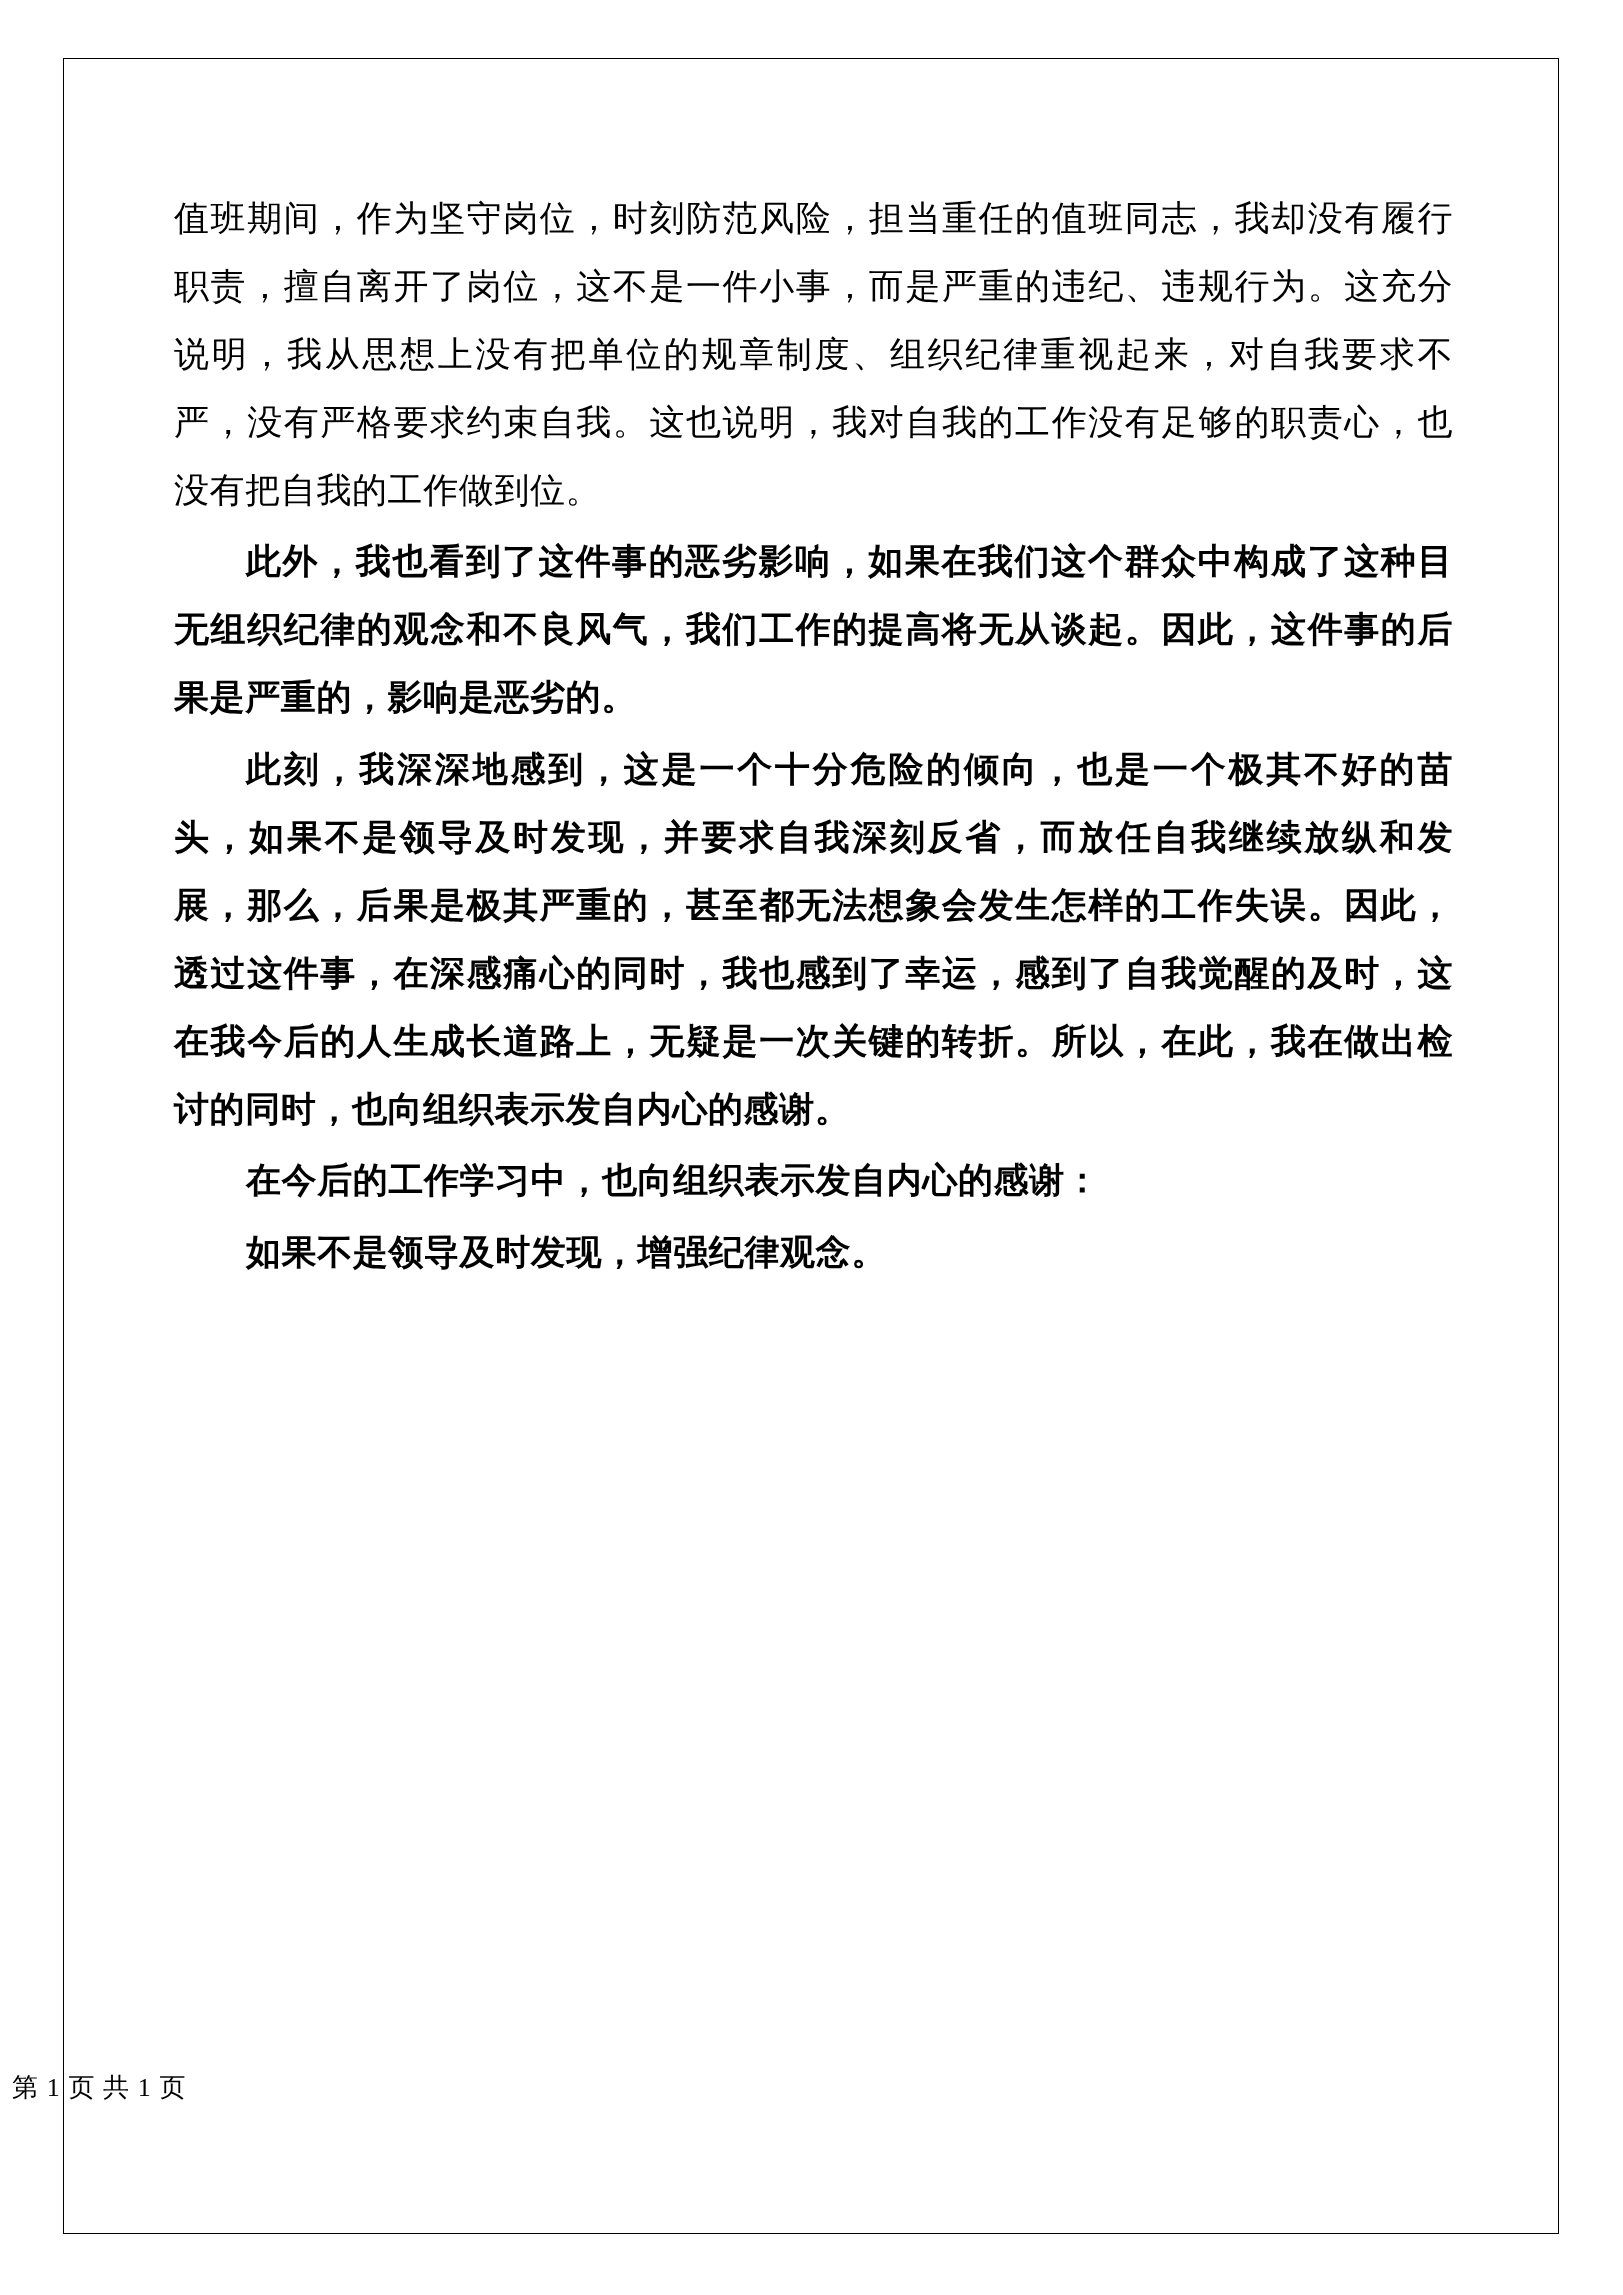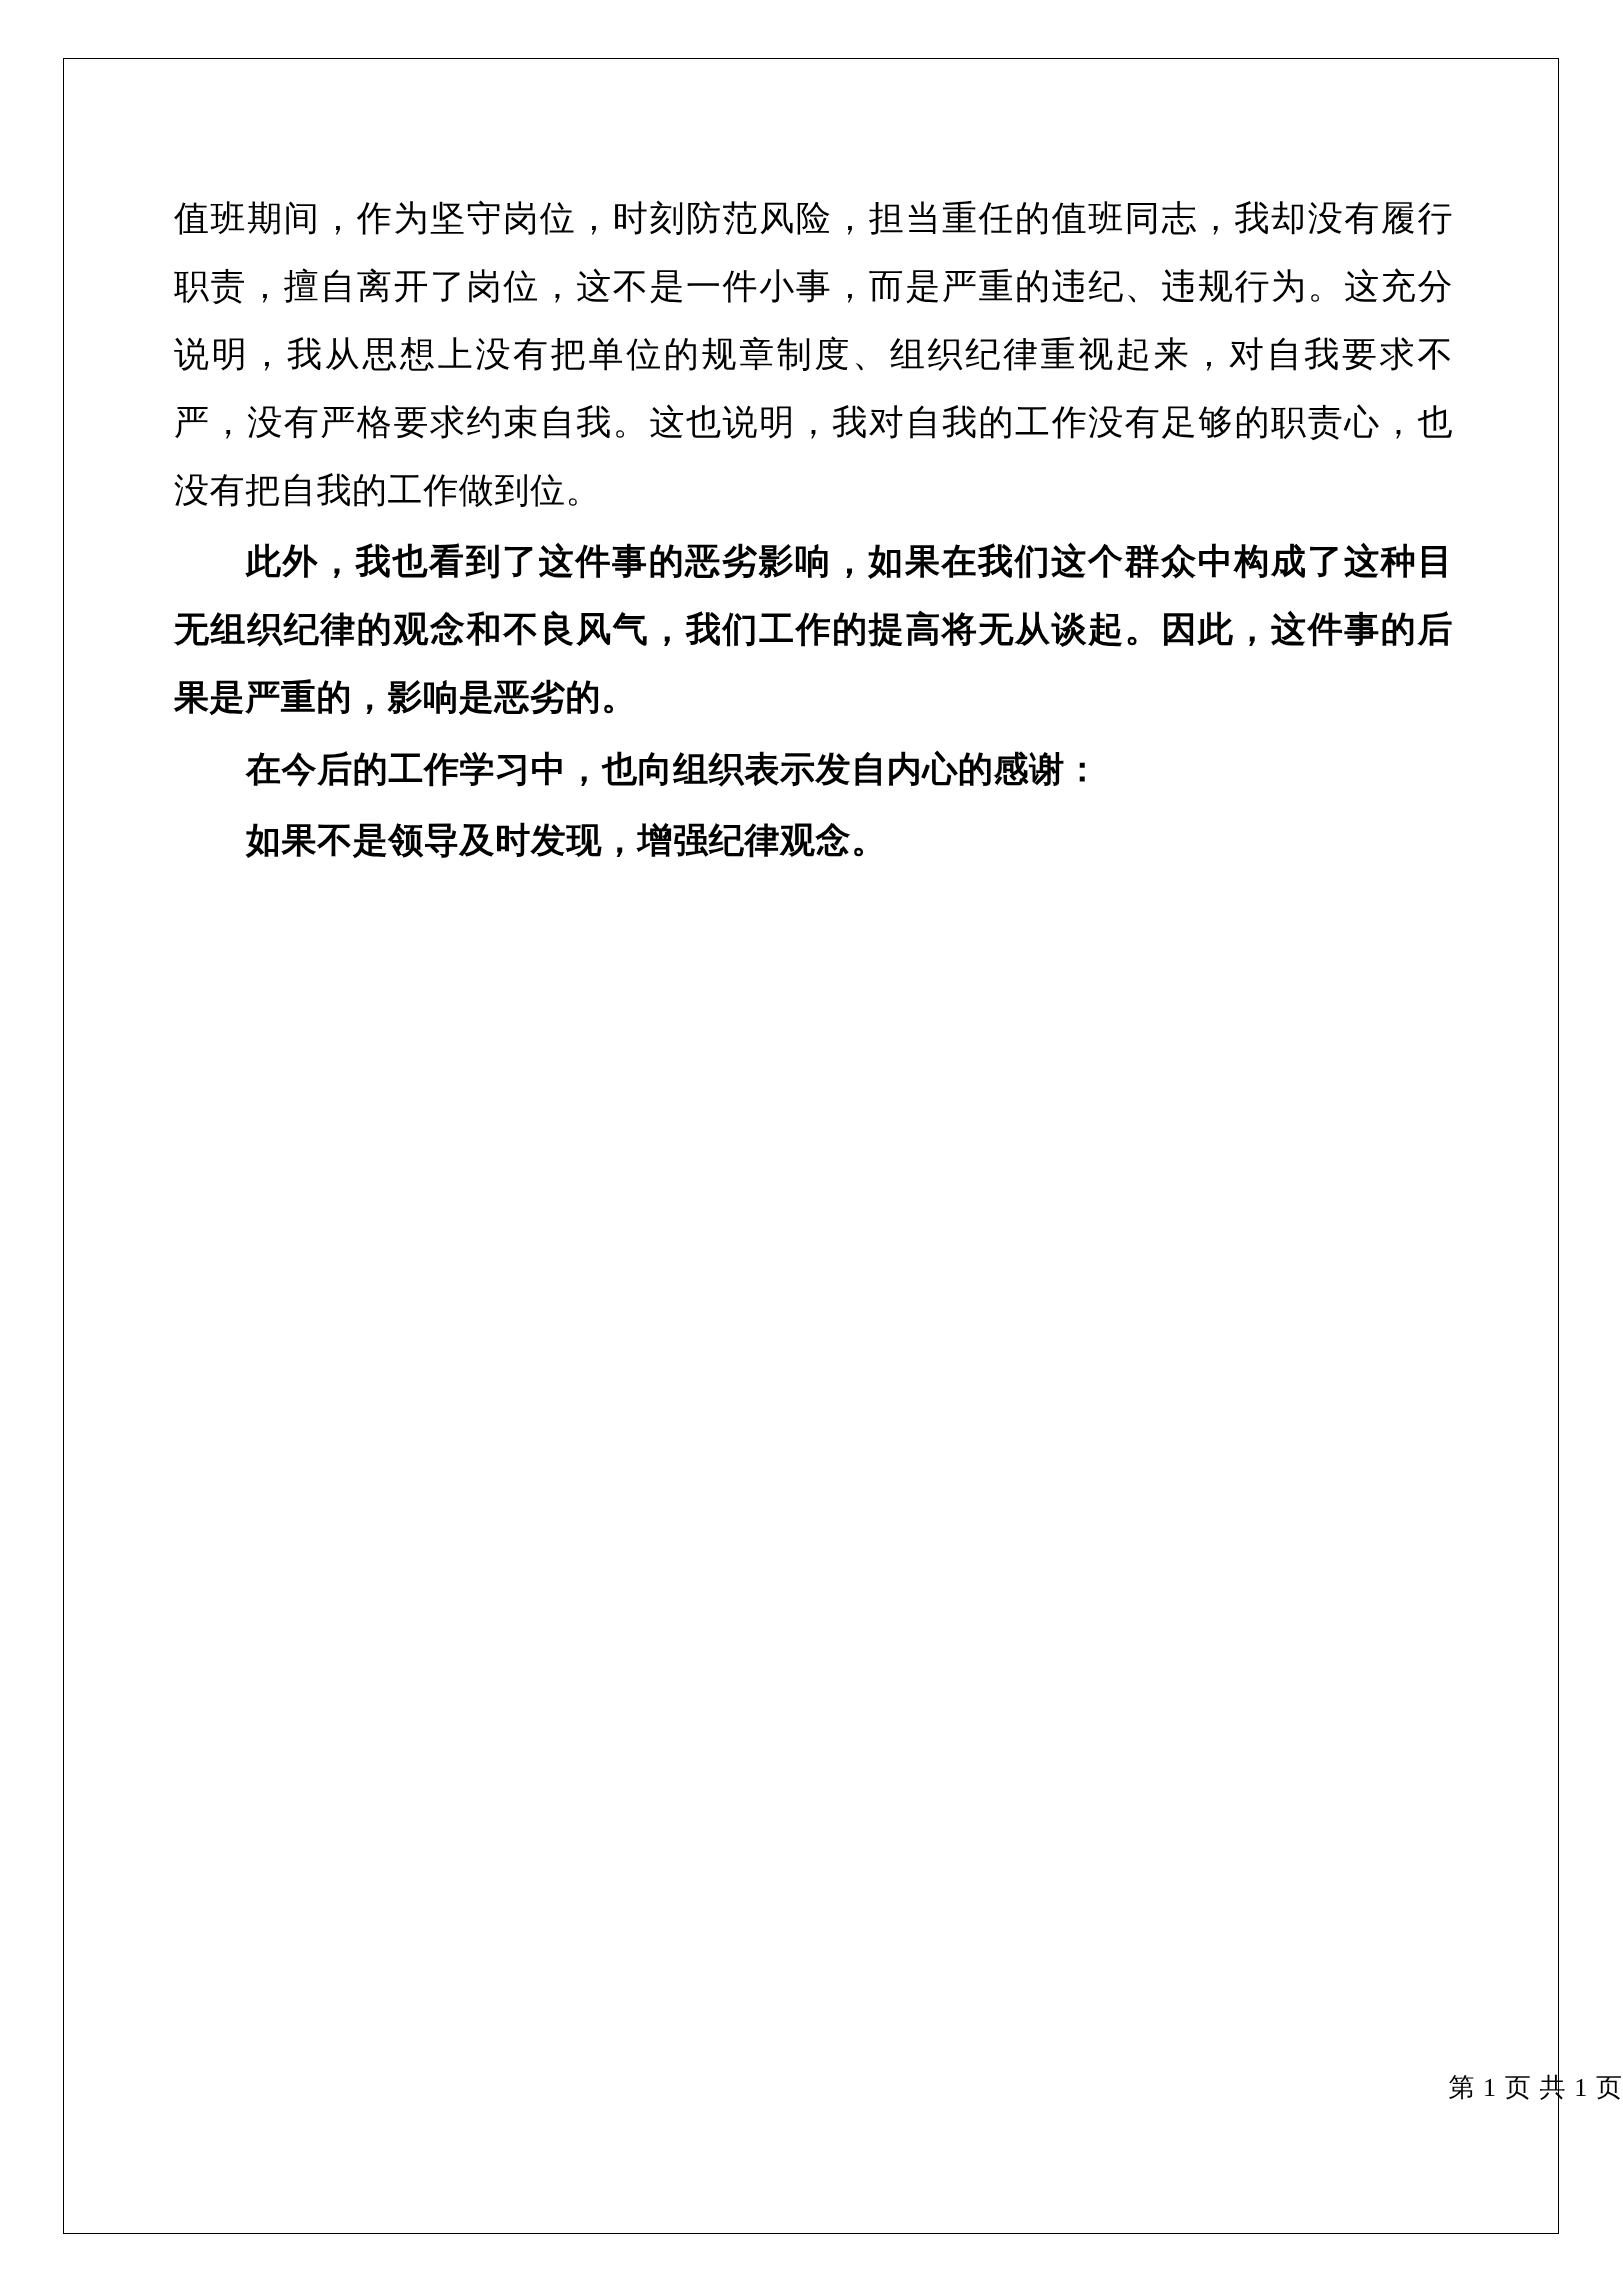--- a/index.html
+++ b/index.html
@@ -48,41 +48,42 @@
     font-family: "Liberation Serif", "DejaVu Serif", serif;
     text-indent: 0;
     white-space: normal;
   }
   p.indent {
     text-indent: 72px;
     font-weight: bold;
   }
   .footer {
     position: absolute;
-    left: 0;
+    left: 12px;
     right: 0;
     top: 2075px;
-    text-align: right;
+    text-align: left;
     font-size: 26px;
     line-height: 26px;
     color: #000000;
     font-family: "Liberation Serif", "DejaVu Serif", serif;
     letter-spacing: 1.1px;
   }
 </style>
 </head>
 <body>
 
 <div class="page">
 
   <div class="page-border"></div>
 
   <div class="content">
     <p class="para">值班期间，作为坚守岗位，时刻防范风险，担当重任的值班同志，我却没有履行职责，擅自离开了岗位，这不是一件小事，而是严重的违纪、违规行为。这充分说明，我从思想上没有把单位的规章制度、组织纪律重视起来，对自我要求不严，没有严格要求约束自我。这也说明，我对自我的工作没有足够的职责心，也没有把自我的工作做到位。</p>
     <p class="para indent">此外，我也看到了这件事的恶劣影响，如果在我们这个群众中构成了这种目无组织纪律的观念和不良风气，我们工作的提高将无从谈起。因此，这件事的后果是严重的，影响是恶劣的。</p>
+    <p class="para indent">此刻，我深深地感到，这是一个十分危险的倾向，也是一个极其不好的苗头，如果不是领导及时发现，并要求自我深刻反省，而放任自我继续放纵和发展，那么，后果是极其严重的，甚至都无法想象会发生怎样的工作失误。因此，透过这件事，在深感痛心的同时，我也感到了幸运，感到了自我觉醒的及时，这在我今后的人生成长道路上，无疑是一次关键的转折。所以，在此，我在做出检讨的同时，也向组织表示发自内心的感谢。</p>
     <p class="para indent">在今后的工作学习中，也向组织表示发自内心的感谢：</p>
     <p class="para indent">如果不是领导及时发现，增强纪律观念。</p>
   </div>
 
   <div class="footer">第 1 页   共 1 页</div>
 
 </div>
 
 
 </body></html>

